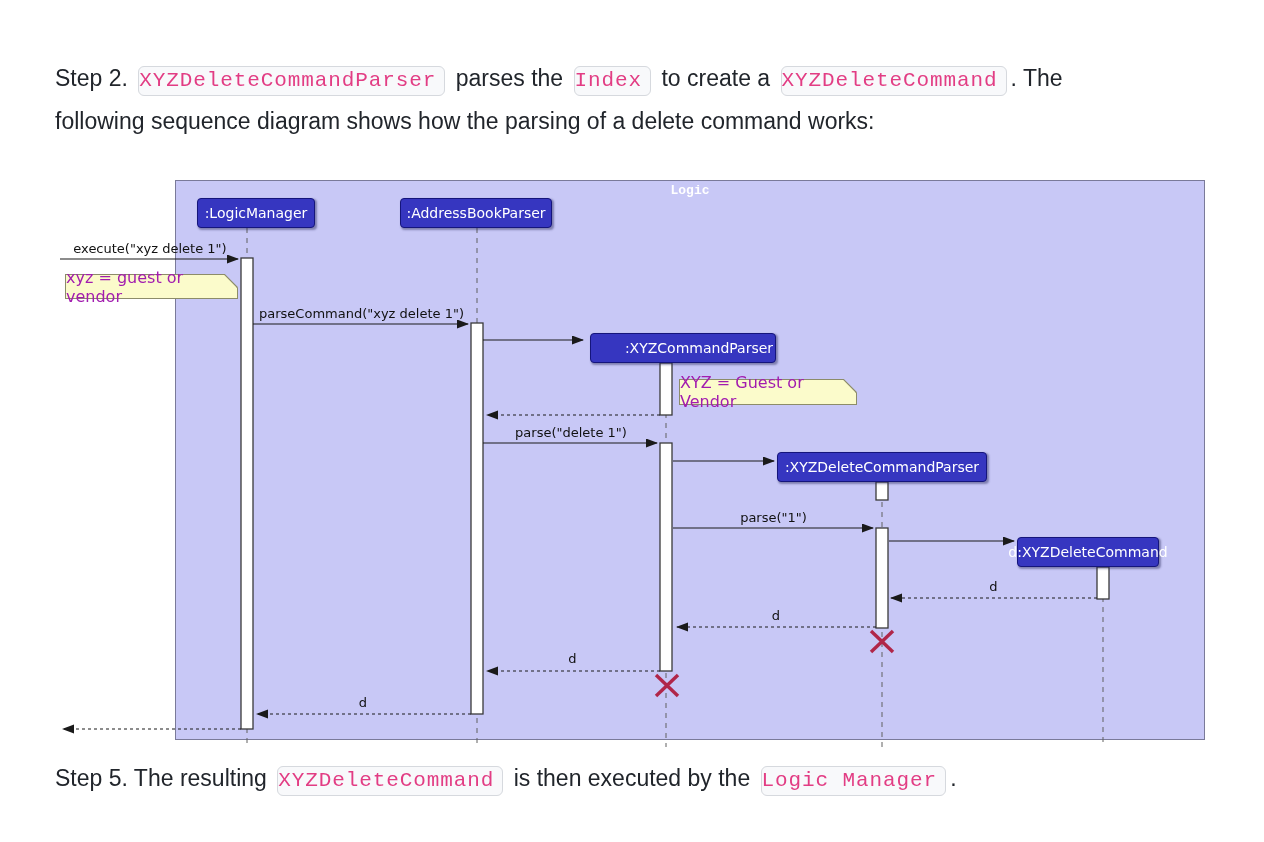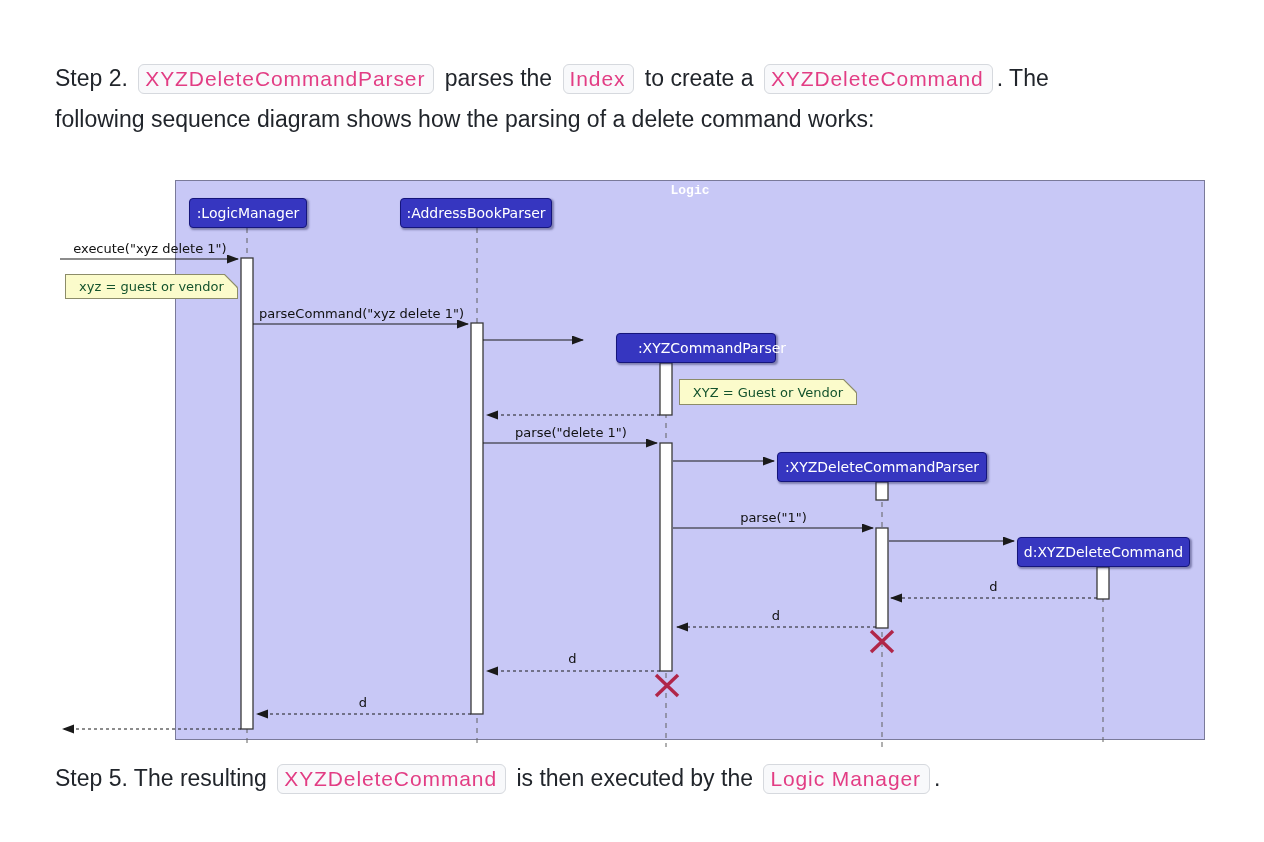--- a/index.html
+++ b/index.html
@@ -4,49 +4,49 @@
 <style>
   html,body { margin:0; padding:0; background:#ffffff; }
   .canvas { position:relative; width:1264px; height:842px; overflow:hidden;
             font-family:"Liberation Sans","DejaVu Sans",sans-serif; }
 
   
   .para { position:absolute; left:55px; width:1160px; margin:0;
           font-size:23px; line-height:40px; color:#21252b; }
   #p1 { top:58px; }
   #p2 { top:758px; }
-  .chip { font-family:Liberation Sans, sans-serif; font-size:21px; letter-spacing:0.9px;
+  .chip { font-family:Liberation Mono, monospace; font-size:21px; letter-spacing:0.9px;
           color:#e23d84; background:#f8f9fb; border:1px solid #d6d9de; border-radius:6px;
-          padding:2px 8px 3px 6px; margin:0 4px; white-space:nowrap; }
+          padding:2px 8px 3px 0; margin:0 4px; white-space:nowrap; }
 
   
   .frame { position:absolute; left:175px; top:180px; width:1030px; height:560px;
            background:#c8c8f6; border:1px solid #7a7a99; box-sizing:border-box; z-index:1; }
   .frame-title { position:absolute; top:2px; left:0; width:100%; text-align:center;
                  color:#ffffff; font-weight:bold; font-size:13px;
                  font-family:Liberation Mono, monospace; }
 
   svg.overlay { position:absolute; left:0; top:0; z-index:2; }
 
   
   .participant { position:absolute; z-index:3; height:30px; box-sizing:border-box;
                  background:#3636c0; border:1.5px solid #15157b; border-radius:4px;
                  color:#ffffff; font-size:14px; font-family:"DejaVu Sans",sans-serif;
                  display:flex; align-items:center; justify-content:center;
                  box-shadow:1.5px 1.5px 2px rgba(40,40,90,0.45); }
-  #pt1 { left:189px;  top:198px; width:118px; }
+  #pt1 { left:197px;  top:198px; width:118px; }
   #pt2 { left:400px;  top:198px; width:152px; }
-  #pt3 { left:616px;  top:333px; width:160px;padding-left:32px; }
+  #pt3 { left:590px;  top:333px; width:186px;padding-left:32px; }
   #pt4 { left:777px;  top:452px; width:210px; }
-  #pt5 { left:1017px; top:537px; width:173px; }
+  #pt5 { left:1017px; top:537px; width:142px; }
 
   
   .note { position:absolute; z-index:3; box-sizing:border-box;
           background:#fbfbcb; border:1px solid #8c8c69;
-          font-size:13px; font-family:"DejaVu Sans",sans-serif; color:#14532d;
+          font-size:16px; font-family:"DejaVu Sans",sans-serif; color:#a21caf;
           display:flex; align-items:center; justify-content:center; }
   #note1 { left:65px;  top:274px; width:173px; height:25px; }
   #note2 { left:679px; top:379px; width:178px; height:26px; }
   .fold { position:absolute; top:-1px; right:-1px; }
 
   
   .msg { position:absolute; z-index:3; font-size:13px; color:#111111;
          font-family:"DejaVu Sans",sans-serif; text-align:center; }
   #m1 { left:60px;  top:241px; width:180px; }
   #m2 { left:253px; top:306px; width:217px; }

